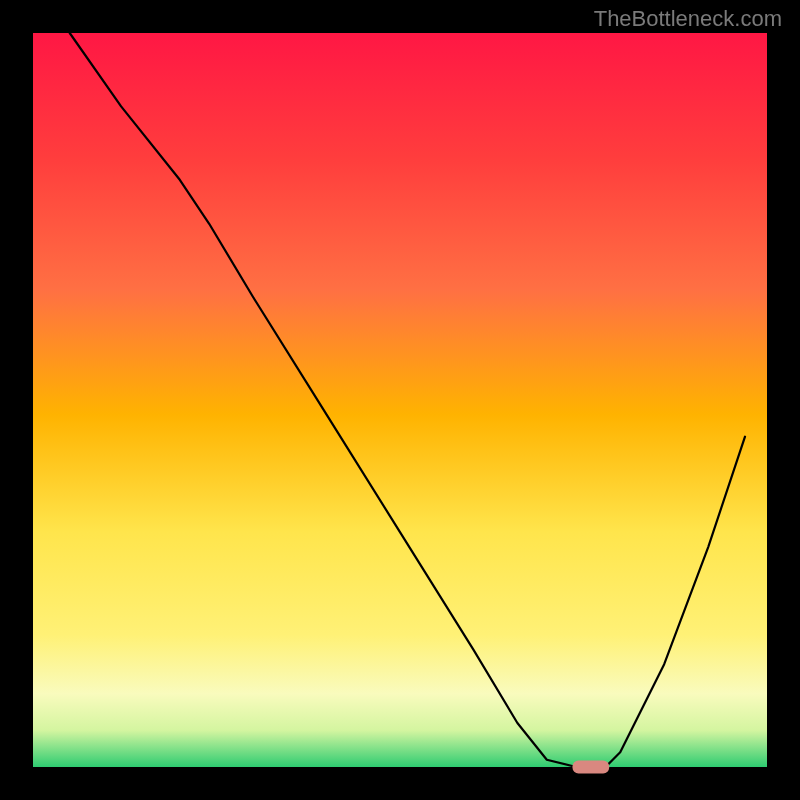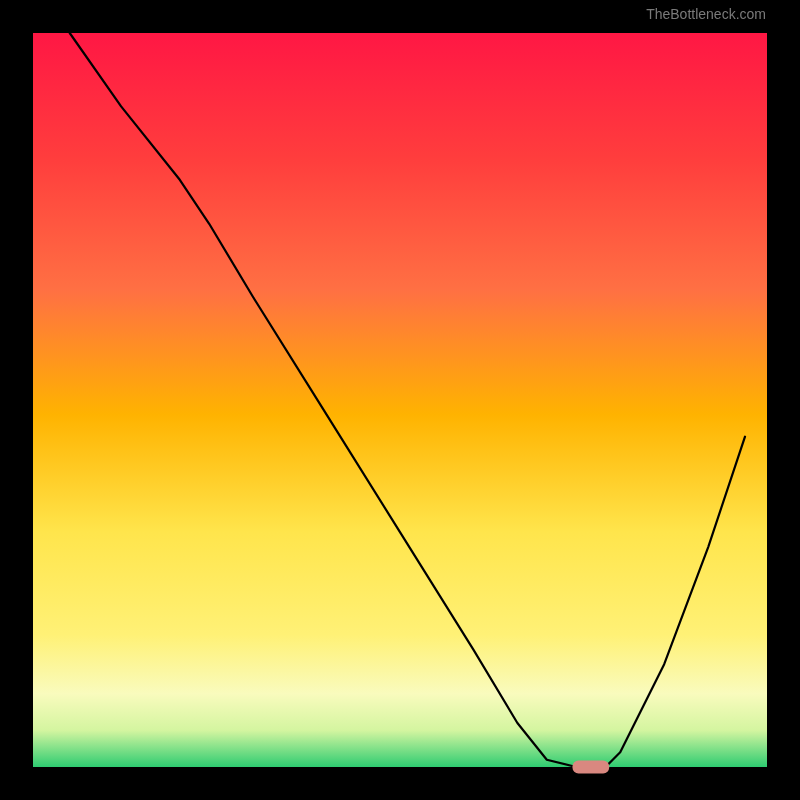--- a/index.html
+++ b/index.html
@@ -9,22 +9,22 @@
     font-family: Arial, sans-serif;
   }
   .chart-container {
     position: relative;
     width: 800px;
     height: 800px;
   }
   .watermark {
     position: absolute;
     top: 6px;
-    right: 34px;
-    font-size: 14px;
+    right: 18px;
+    font-size: 22px;
     color: #7a7a7a;
     font-family: Arial, sans-serif;
     z-index: 10;
   }
   svg {
     display: block;
   }
 </style>
 </head>
 <body>

